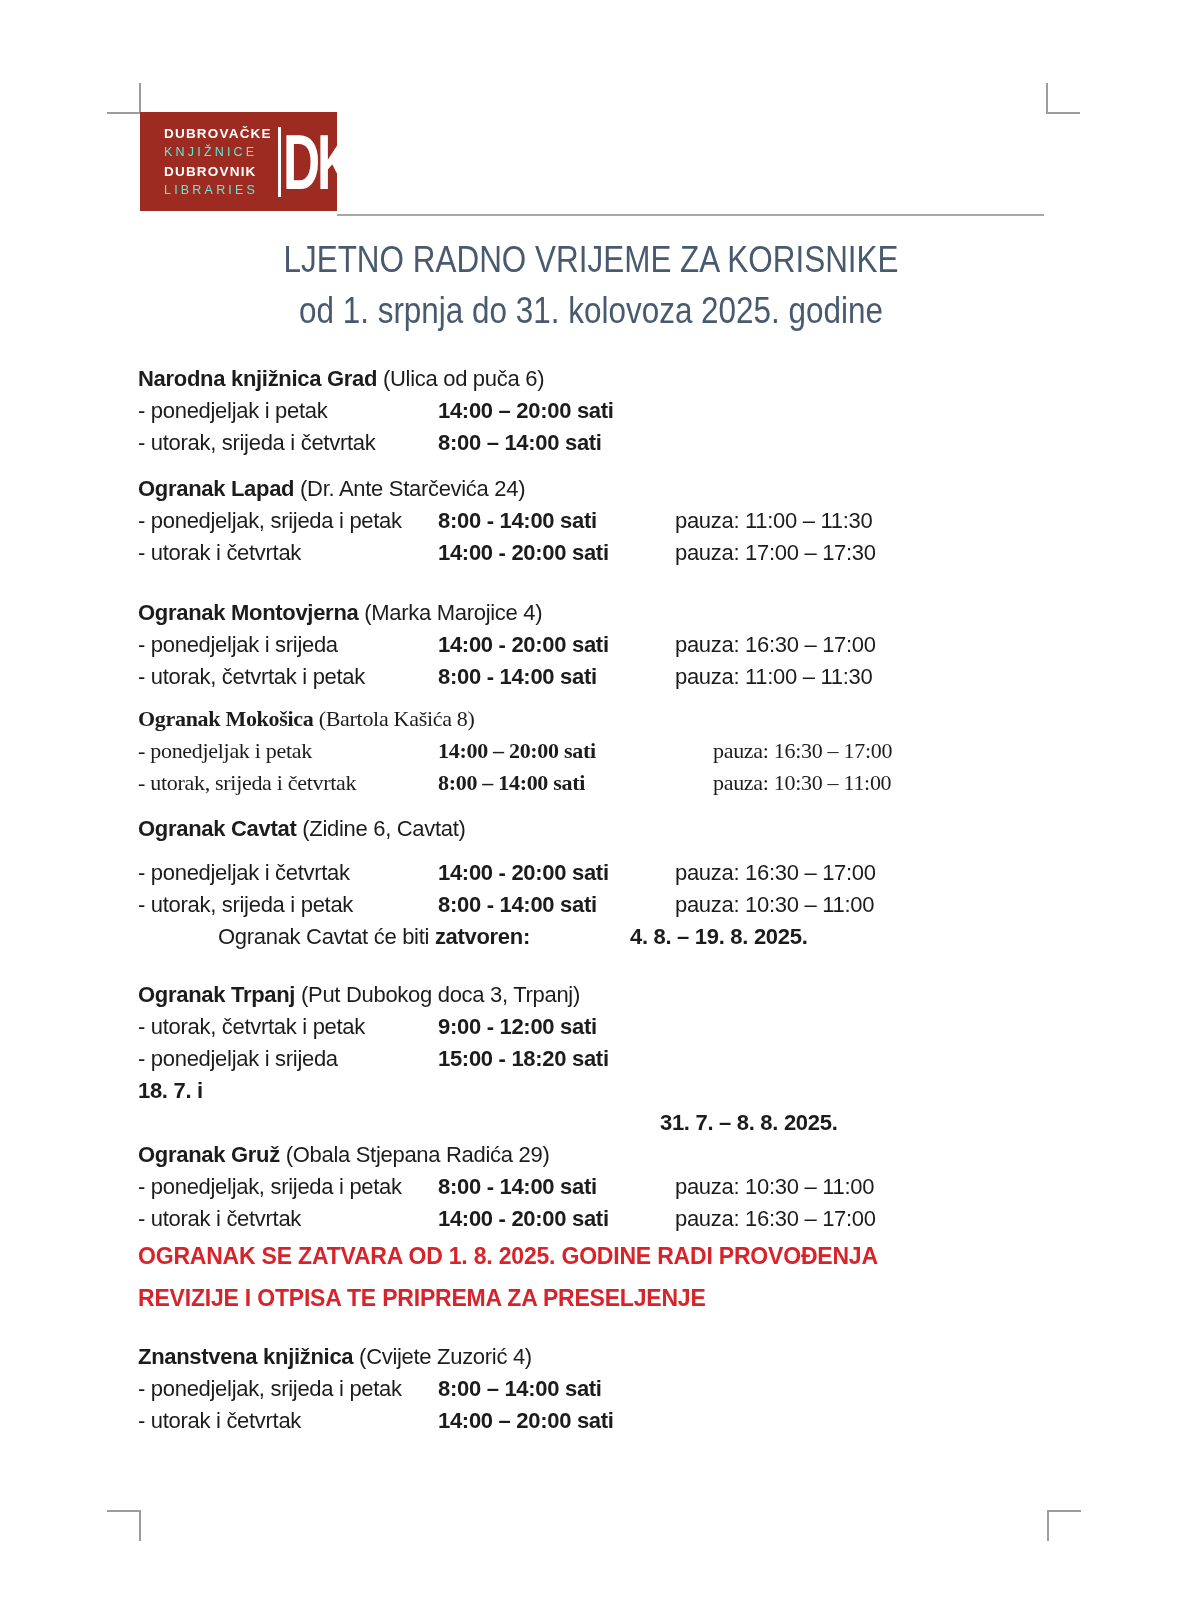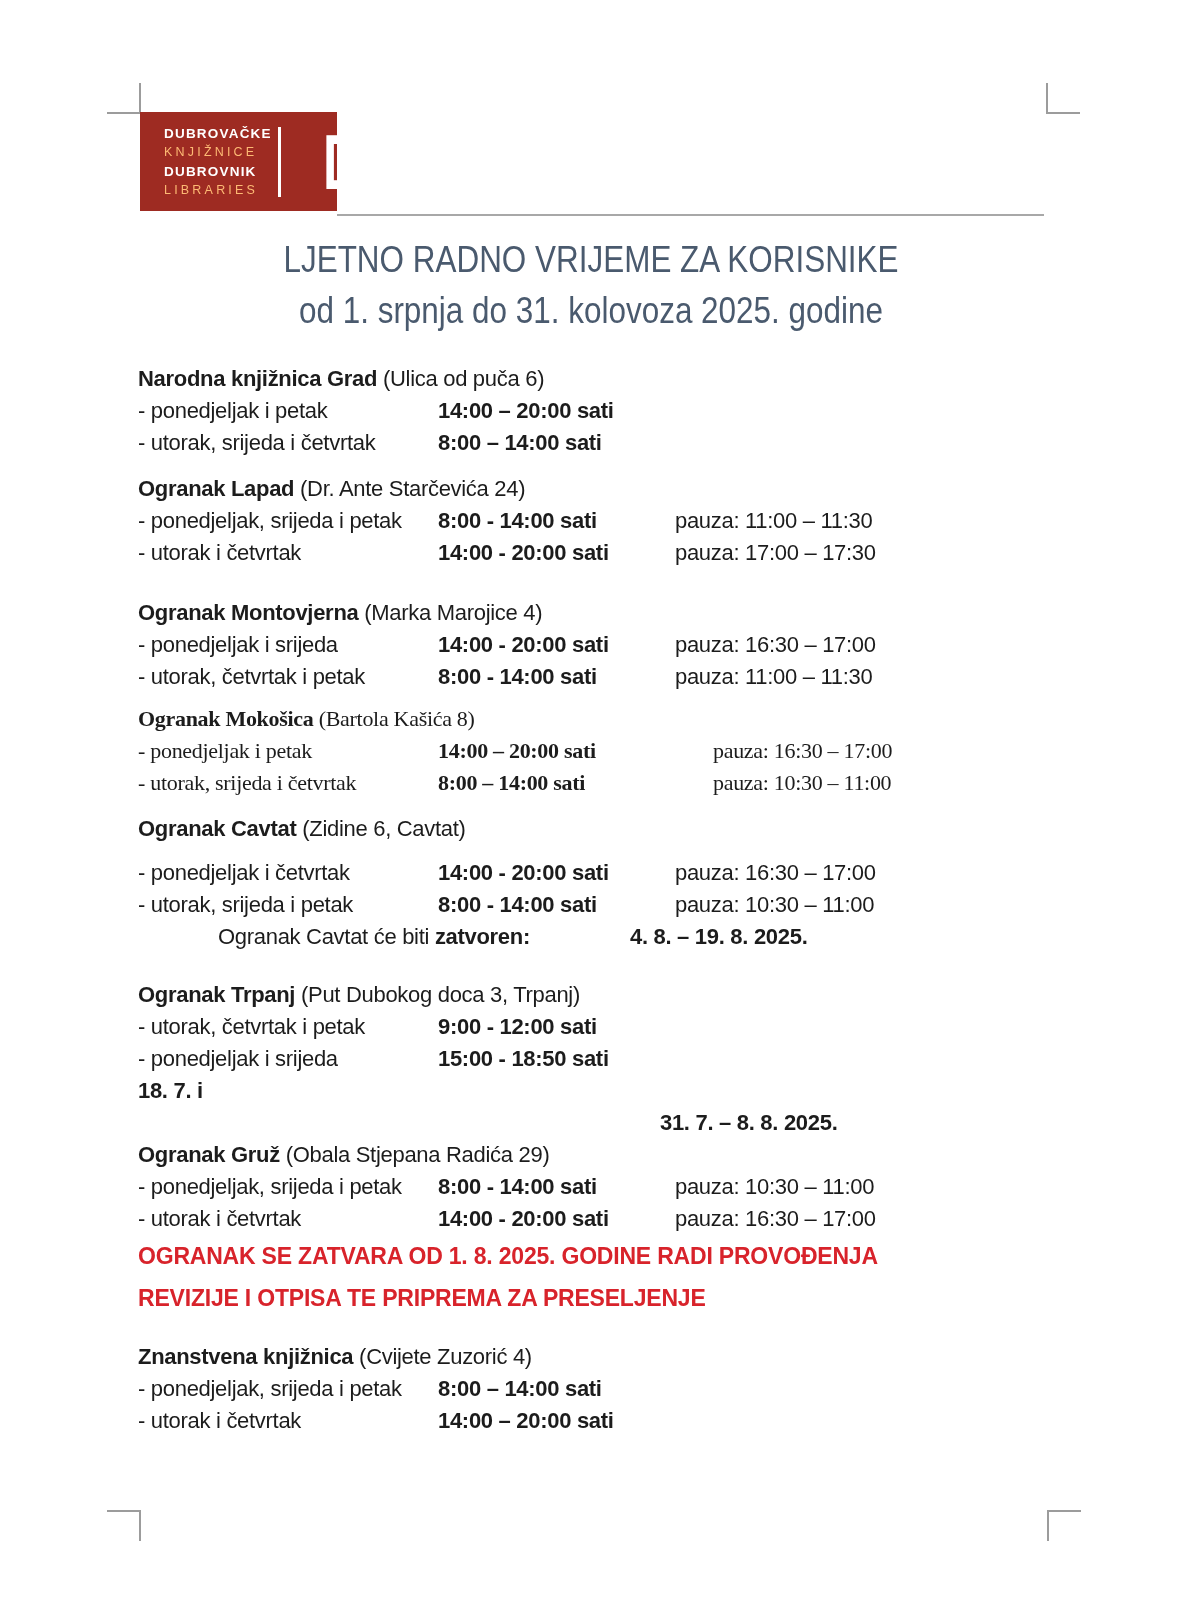--- a/index.html
+++ b/index.html
@@ -11,22 +11,22 @@
   .mark{position:absolute;width:32px;height:29px;border:0 solid #9c9c9c;}
   .mark.tl{left:107px;top:83px;border-right-width:2px;border-bottom-width:2px;}
   .mark.tr{left:1046px;top:83px;border-left-width:2px;border-bottom-width:2px;}
   .mark.bl{left:107px;top:1510px;border-top-width:2px;border-right-width:2px;}
   .mark.br{left:1047px;top:1510px;border-top-width:2px;border-left-width:2px;}
   
   .logo{position:absolute;left:140px;top:112px;width:197px;height:99px;background:#9e2b22;
         display:flex;align-items:center;padding:12px;box-sizing:border-box;}
   .logo-text{padding-left:12px;line-height:19px;white-space:nowrap;}
   .logo-text .l1,.logo-text .l3{color:#ffffff;font-weight:bold;font-size:13.5px;letter-spacing:1.2px;}
-  .logo-text .l2,.logo-text .l4{color:#fdba74;font-weight:normal;font-size:12.5px;letter-spacing:3.2px;}
-  .dk-wrap{display:flex;align-items:center;height:100%;margin-left:6px;gap:40px;}
+  .logo-text .l2,.logo-text .l4{color:#5eead4;font-weight:normal;font-size:12.5px;letter-spacing:3.2px;}
+  .dk-wrap{display:flex;align-items:center;height:100%;margin-left:6px;}
   .dk-bar{width:3px;height:70px;background:#ffffff;}
   .dk{color:#ffffff;font-weight:bold;font-size:78px;line-height:90px;letter-spacing:-5px;
       transform:scaleX(0.66);transform-origin:left center;margin-left:2px;}
   .logo-rule{position:absolute;left:337px;top:214px;width:707px;height:2px;background:#a8a8a8;}
   
   .title{position:absolute;left:138px;top:234px;width:906px;text-align:center;
          color:#4a5a6e;font-size:37px;line-height:51px;font-weight:normal;letter-spacing:0;
          transform:scaleX(0.85);transform-origin:center top;white-space:nowrap;}
   
   .content{position:absolute;left:138px;top:363px;width:920px;font-size:22px;line-height:32px;}
@@ -174,21 +174,21 @@
         <span class="b">Ogranak Trpanj</span>
         <span>(Put Dubokog doca 3, Trpanj)</span>
       </div>
       <div class="row">
         <span class="days">- utorak, četvrtak i petak</span>
         <span class="time">9:00 - 12:00 sati</span>
         <span class="pauza"></span>
       </div>
       <div class="row">
         <span class="days">- ponedjeljak i srijeda</span>
-        <span class="time">15:00 - 18:50 sati</span>
+        <span class="time">15:00 - 18:20 sati</span>
         <span class="pauza"></span>
       </div>
       <div class="closed-row w2">
         <span class="cdate">18. 7. i</span>
       </div>
       <div class="closed-row w2">
         <span class="ctext"></span>
         <span class="cdate">31. 7. – 8. 8. 2025.</span>
       </div>
     </div>

